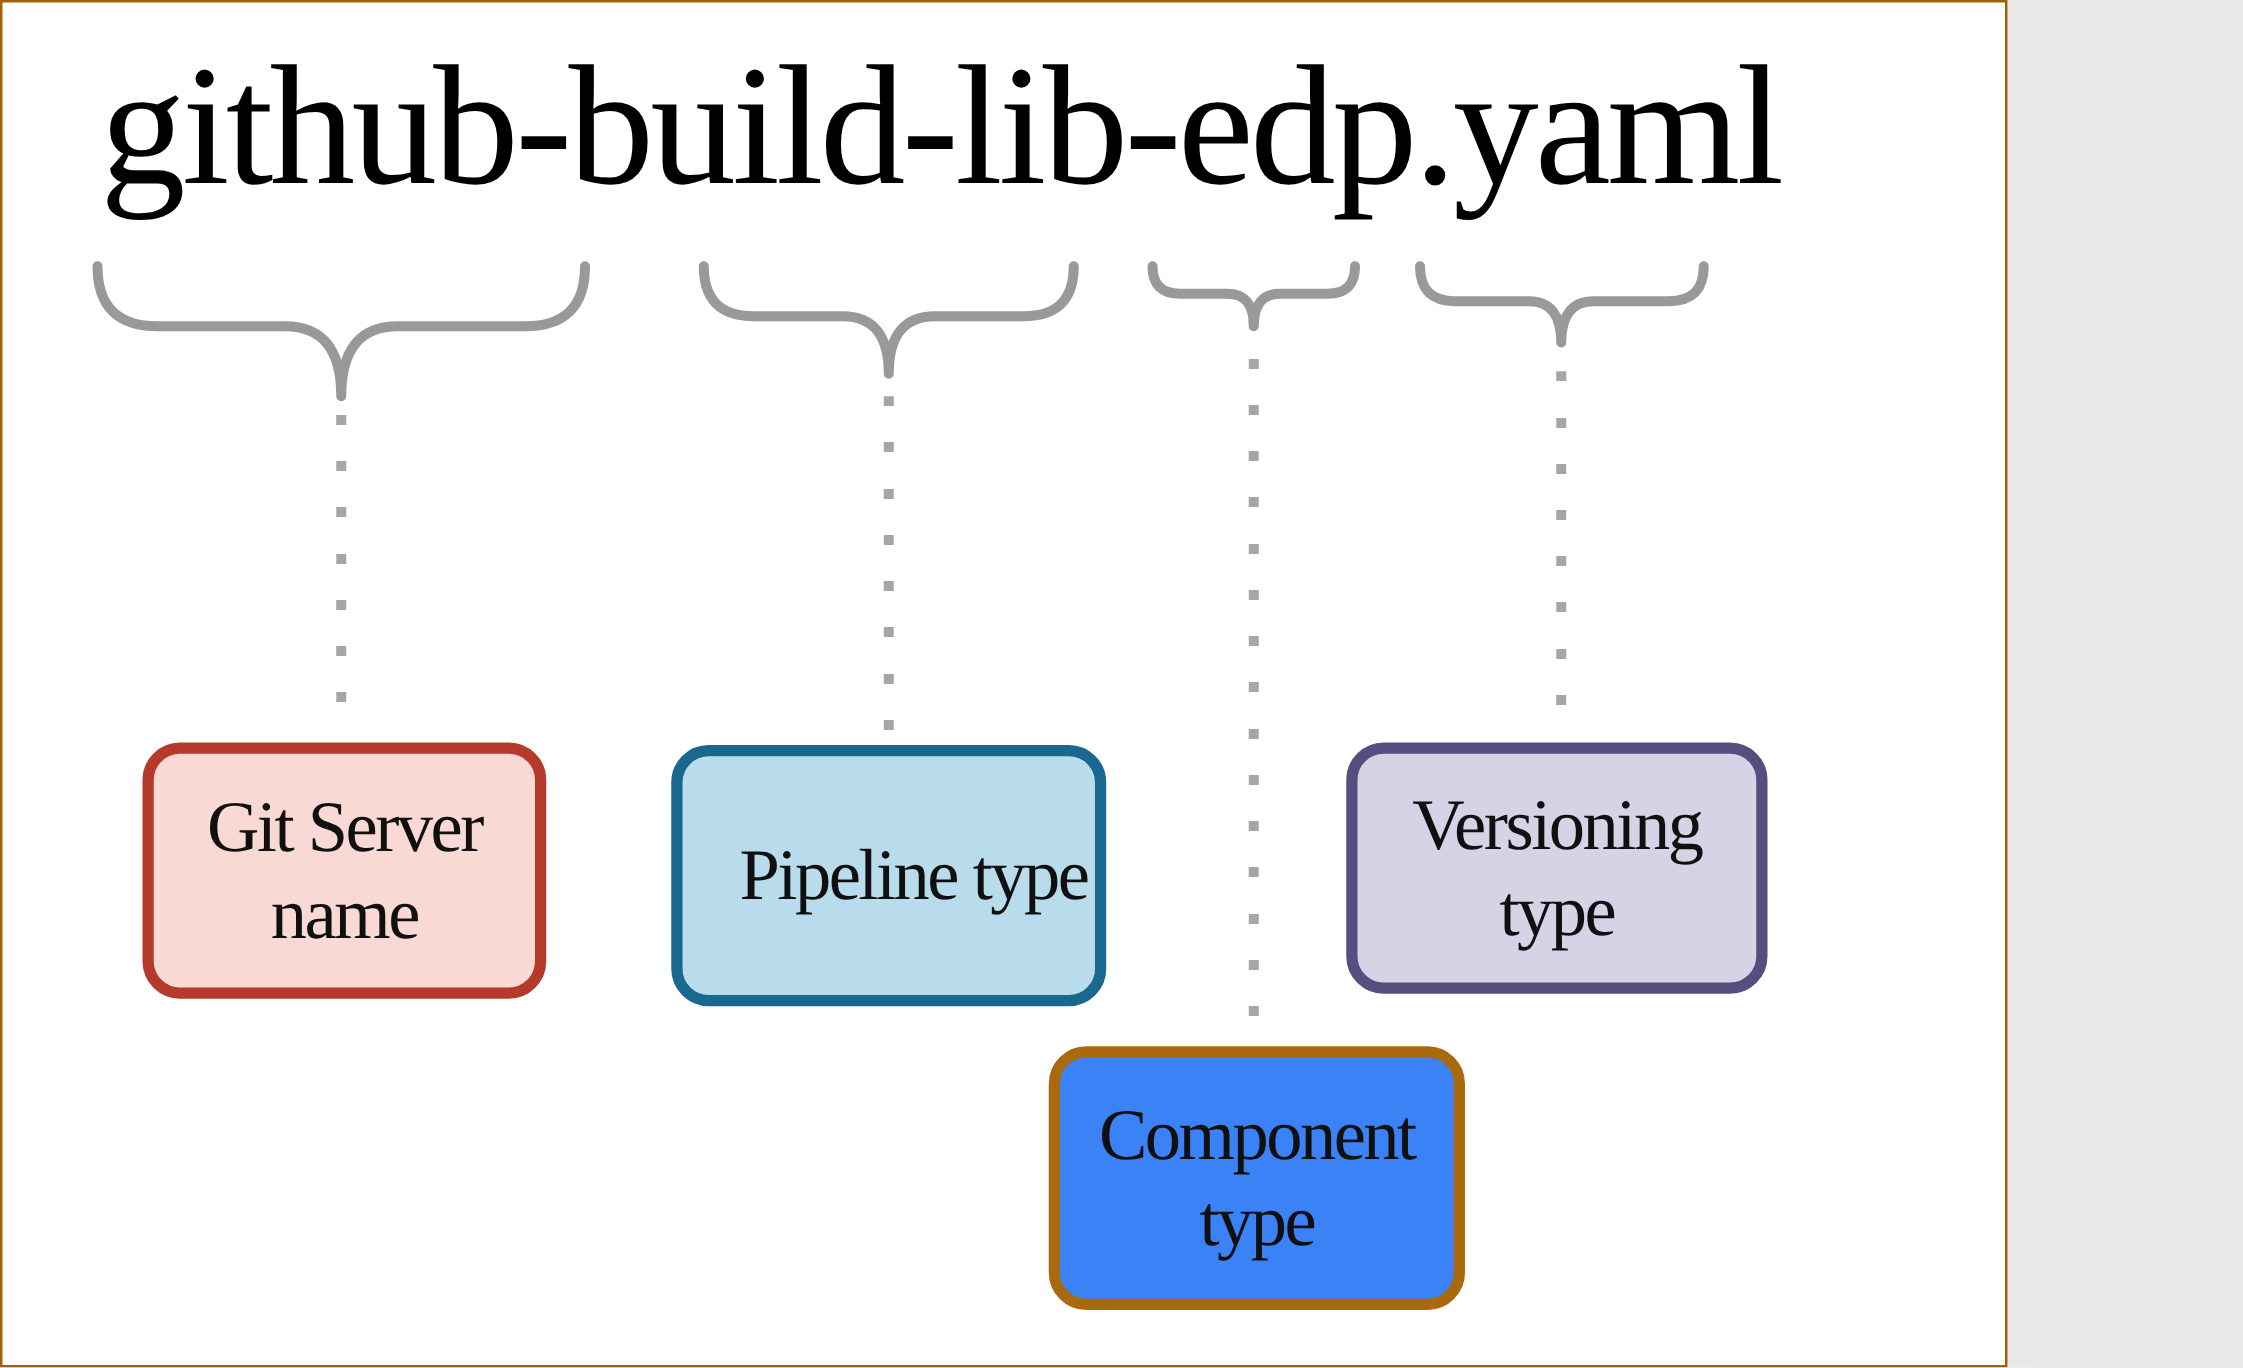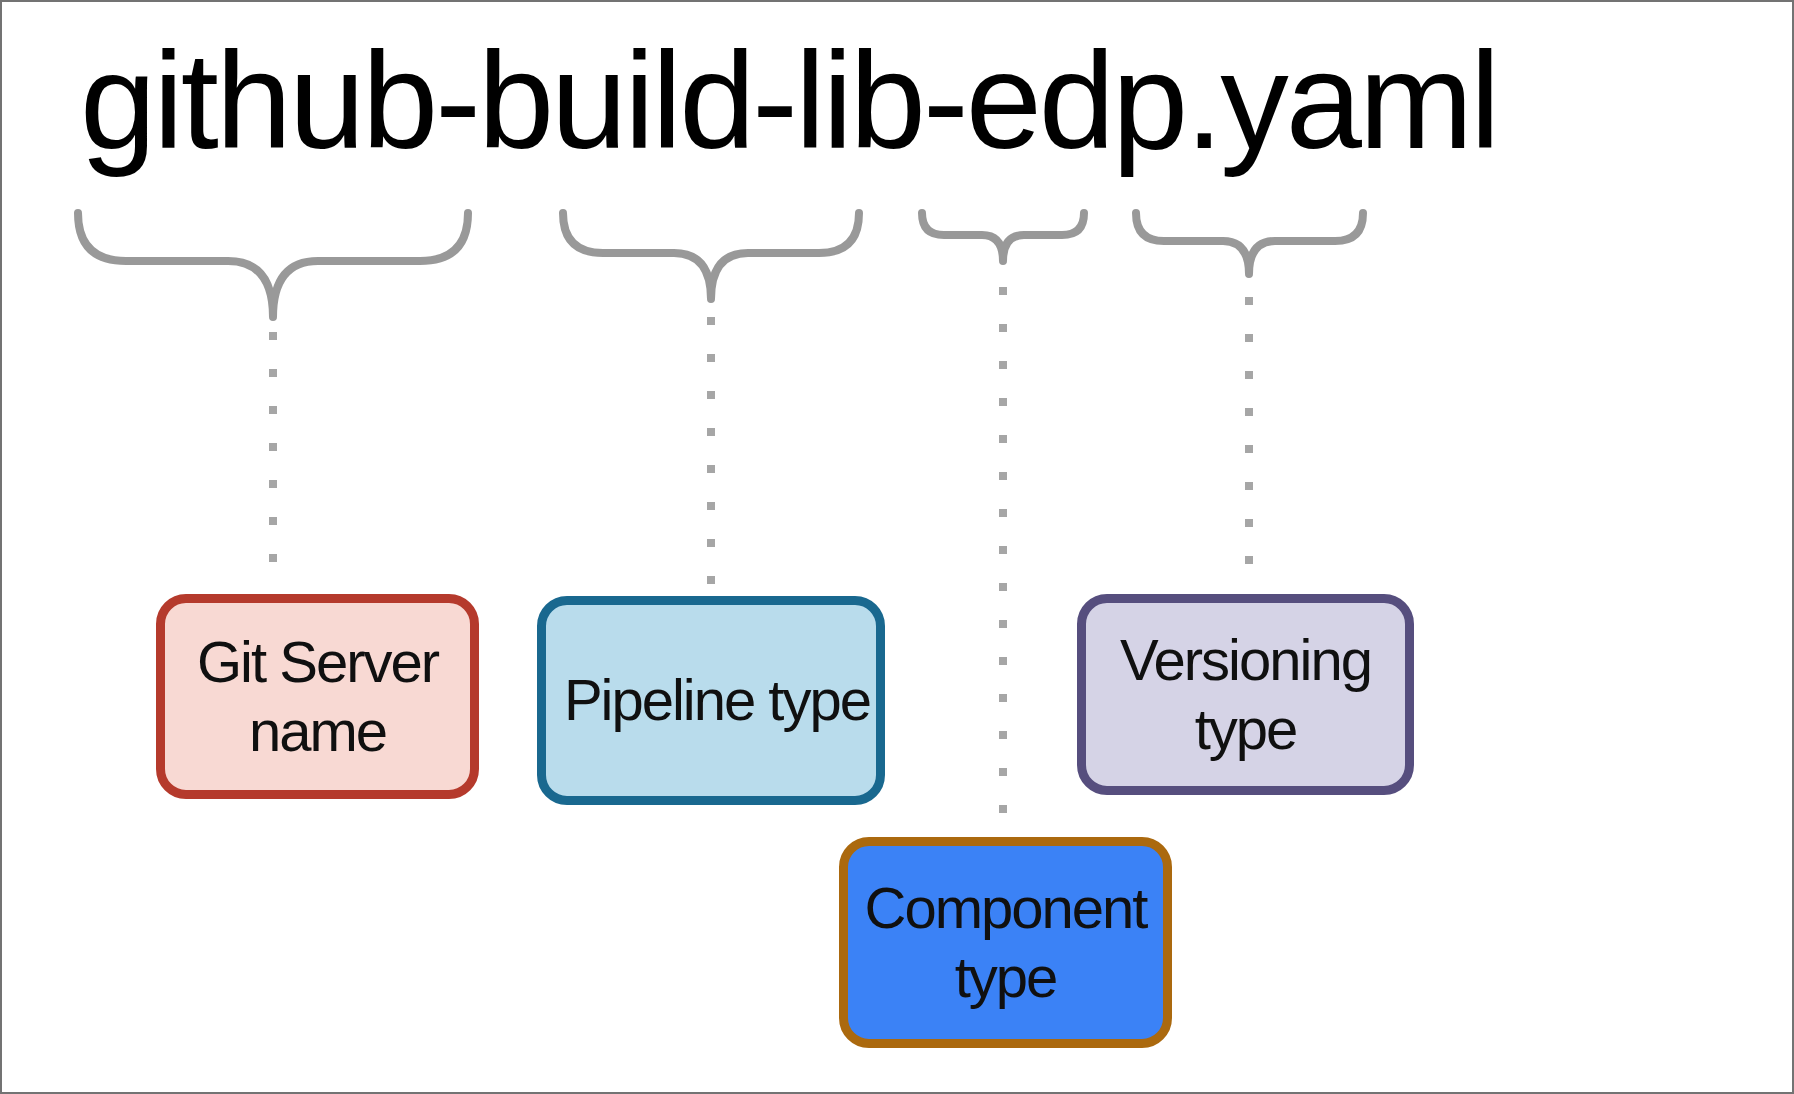--- a/index.html
+++ b/index.html
@@ -1,23 +1,23 @@
 <!DOCTYPE html>
 <html style="--brace: #999999; --dot: #a6a6a6;"><head>
 <meta charset="utf-8">
 <style>
   html,body{margin:0;padding:0;background:#e8e8e8;}
   #canvas{
     position:relative;
-    width:1794px;height:1094px;
+    width:1606px;height:1094px;
     background:#ffffff;
-    border:2px solid #737373;
+    border:2px solid #a16207;
     box-sizing:border-box;
     overflow:hidden;
-    font-family:Liberation Sans, sans-serif;
+    font-family:Liberation Serif, serif;
   }
   .title{
     position:absolute;
     left:78px;top:30px;
     font-size:137px;
     line-height:1;
     letter-spacing:-3px;
     color:#000;
     white-space:nowrap;
   }
@@ -73,21 +73,21 @@
   </svg>
   <svg class="brace" style="left:1130px;top:207px;" width="235" height="69" viewBox="0 0 235 69">
     <path d="M 4 4 Q 4 32 32 32 H 91 Q 117 32 117 65 Q 117 32 143 32 H 203 Q 231 32 231 4"></path>
   </svg>
 
   <div class="dotline" style="left:267px;top:330px;height:255px;"></div>
   <div class="dotline" style="left:705px;top:315px;height:272px;"></div>
   <div class="dotline" style="left:997px;top:285px;height:548px;"></div>
   <div class="dotline" style="left:1243px;top:295px;height:290px;"></div>
 
-  <div class="label-box" id="box-git" style="background: rgb(248, 217, 211); border-color: rgb(181, 58, 44); margin-left: 42px;">
+  <div class="label-box" id="box-git" style="background: rgb(248, 217, 211); border-color: rgb(181, 58, 44);">
     <div class="label-text">Git Server name</div>
   </div>
 
   <div class="label-box" id="box-pipeline" style="background: rgb(185, 220, 236); border-color: rgb(25, 104, 143);">
     <div class="label-text">Pipeline type</div>
   </div>
 
   <div class="label-box" id="box-component" style="background: #3b82f6; border-color: rgb(171, 105, 14);">
     <div class="label-text">Component type</div>
   </div>

